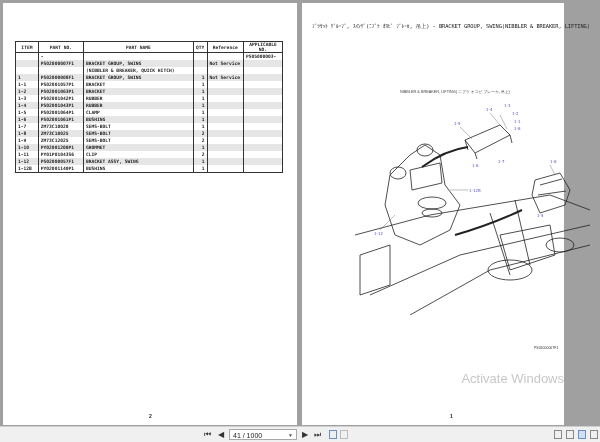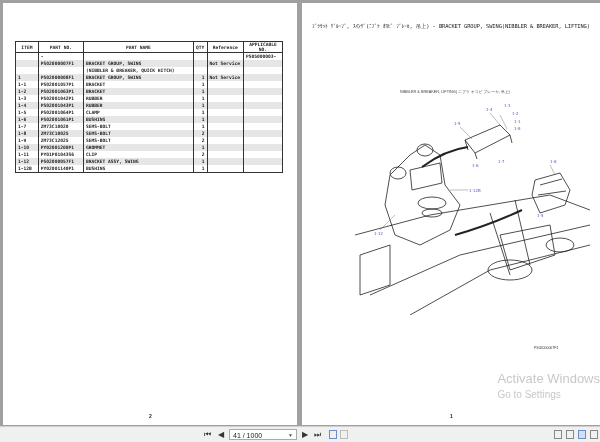--- a/index.html
+++ b/index.html
@@ -1,20 +1,20 @@
 <!DOCTYPE html>
 <html><head>
 <meta charset="utf-8">
 <style>
   html, body { margin:0; padding:0; }
   body { width:600px; height:442px; background:#9a9a9a; position:relative; overflow:hidden; font-family:"Liberation Sans", sans-serif; }
   .viewer { position:absolute; left:0; top:0; width:600px; height:426px; background:#a0a0a0; }
   .page { position:absolute; top:3px; height:422px; background:#fff; }
   .page.left { left:3px; width:294px; }
-  .page.right { left:302px; width:298px; }
+  .page.right { left:302px; width:262px; }
   table.parts { position:absolute; left:12px; top:38px; width:268px; border-collapse:collapse; font-family:"DejaVu Sans Mono", monospace; font-size:4.6px; font-weight:bold; color:#222; }
   table.parts th { border:0.7px solid #333; height:9px; text-align:center; font-weight:bold; padding:0 1px; }
   table.parts td { border-left:0.7px solid #333; border-right:0.7px solid #333; height:7px; padding:0 2px; white-space:nowrap; }
   table.parts tr:nth-child(even) td { background:#e6e6e6; }
   table.parts tr:last-child td { border-bottom:0.7px solid #333; }
   td.qty { text-align:right; }
   .pagenum { position:absolute; font-size:5px; color:#222; font-weight:bold; }
   .rtitle { position:absolute; left:10px; top:20px; font-size:5.4px; color:#222; font-family:"DejaVu Sans Mono", monospace; white-space:nowrap; letter-spacing:-0.1px; }
   .subtitle { position:absolute; left:98px; top:86px; font-size:3.8px; color:#444; white-space:nowrap; }
   .drawing { position:absolute; left:48px; top:92px; width:240px; height:220px; }
@@ -238,21 +238,20 @@
         <text x="187" y="122">1-5</text>
         <text x="119" y="97">1-12B</text>
         <text x="24" y="140">1-12</text>
       </g>
     </svg>
 
     <div class="refcode">PS02000007F1</div>
     <div class="pagenum" style="left:148px; top:410px;">1</div>
     <div class="watermark">
       <div>Activate Windows</div>
-      <div>Go to Settings</div>
     </div>
   </div>
 </div>
 
 <div class="toolbar">
   <span class="tb-btn" style="left:204px"><span>⏮</span></span>
   <span class="tb-btn" style="left:218px"><span>◀</span></span>
   <div class="pagebox">
     <span>41 / 1000</span>
     <span class="dd">▼</span>

